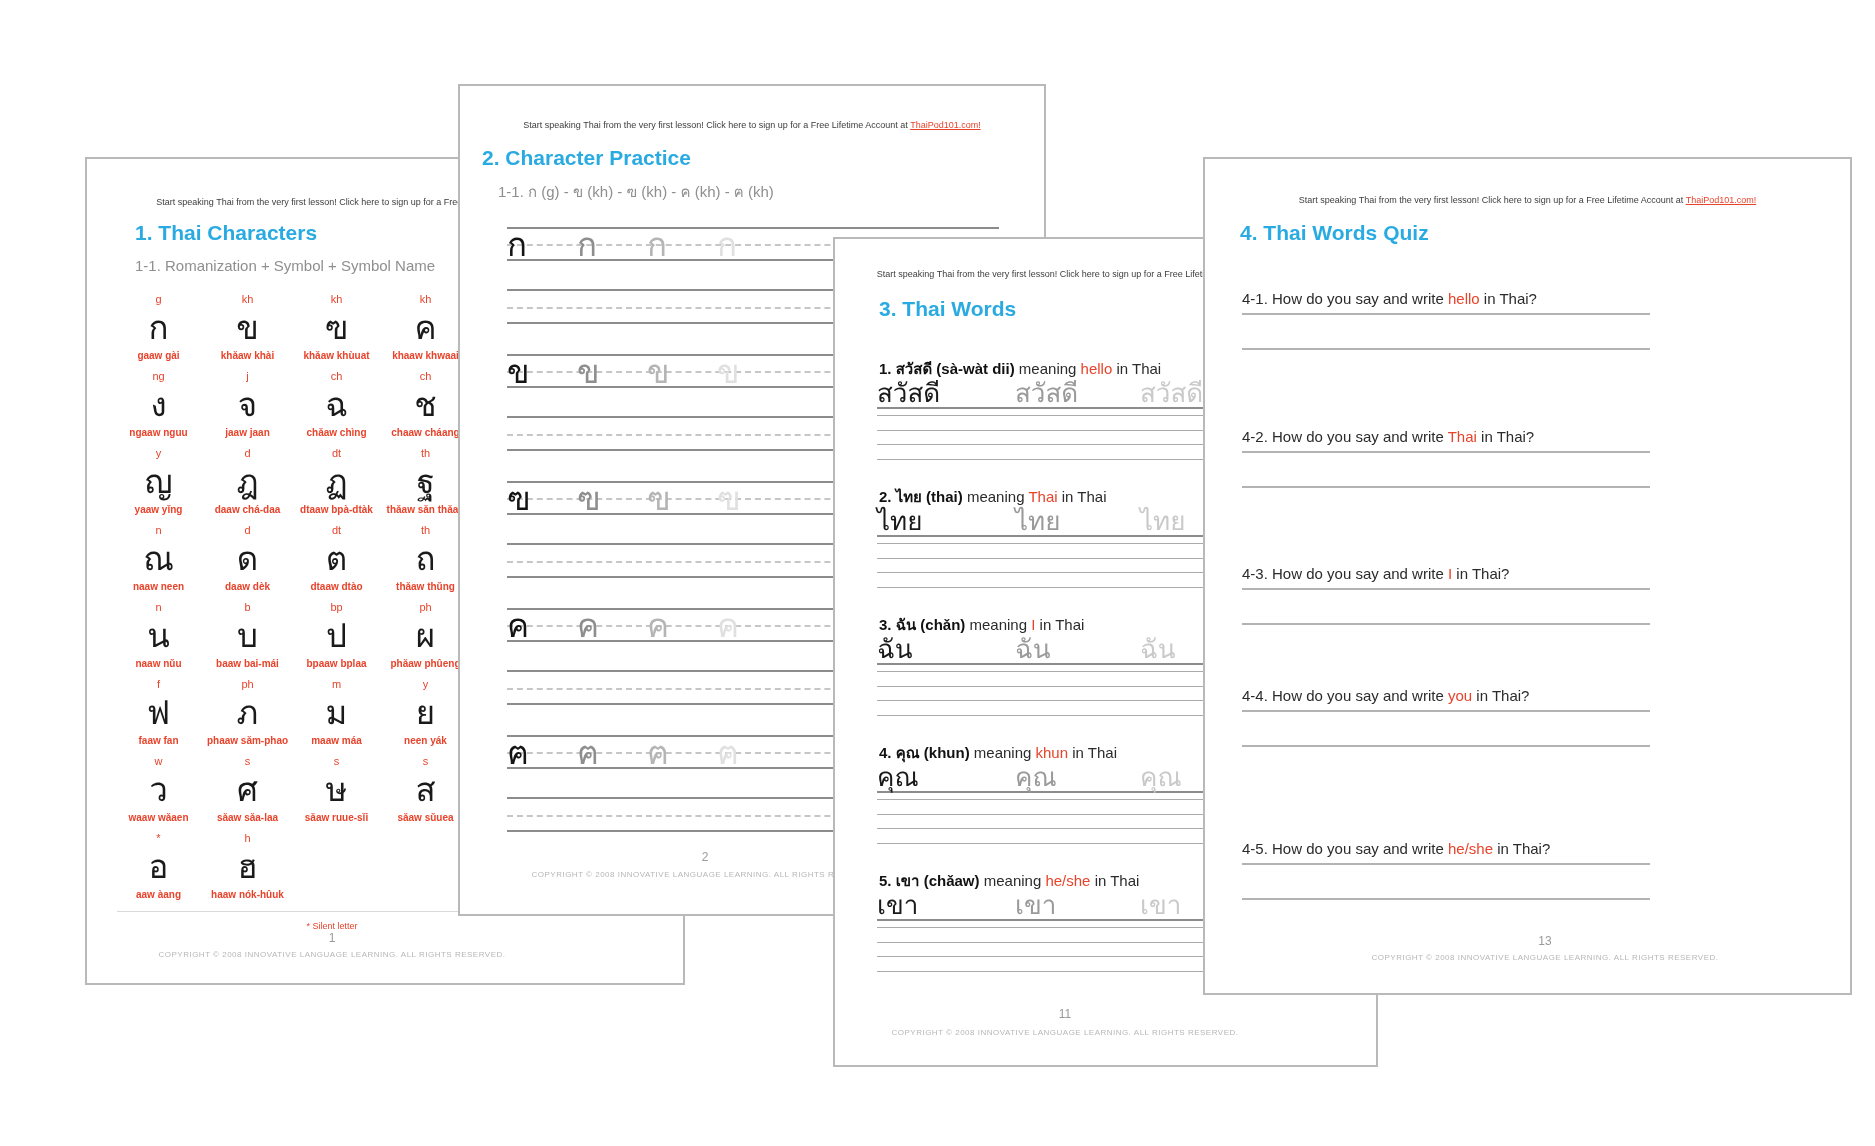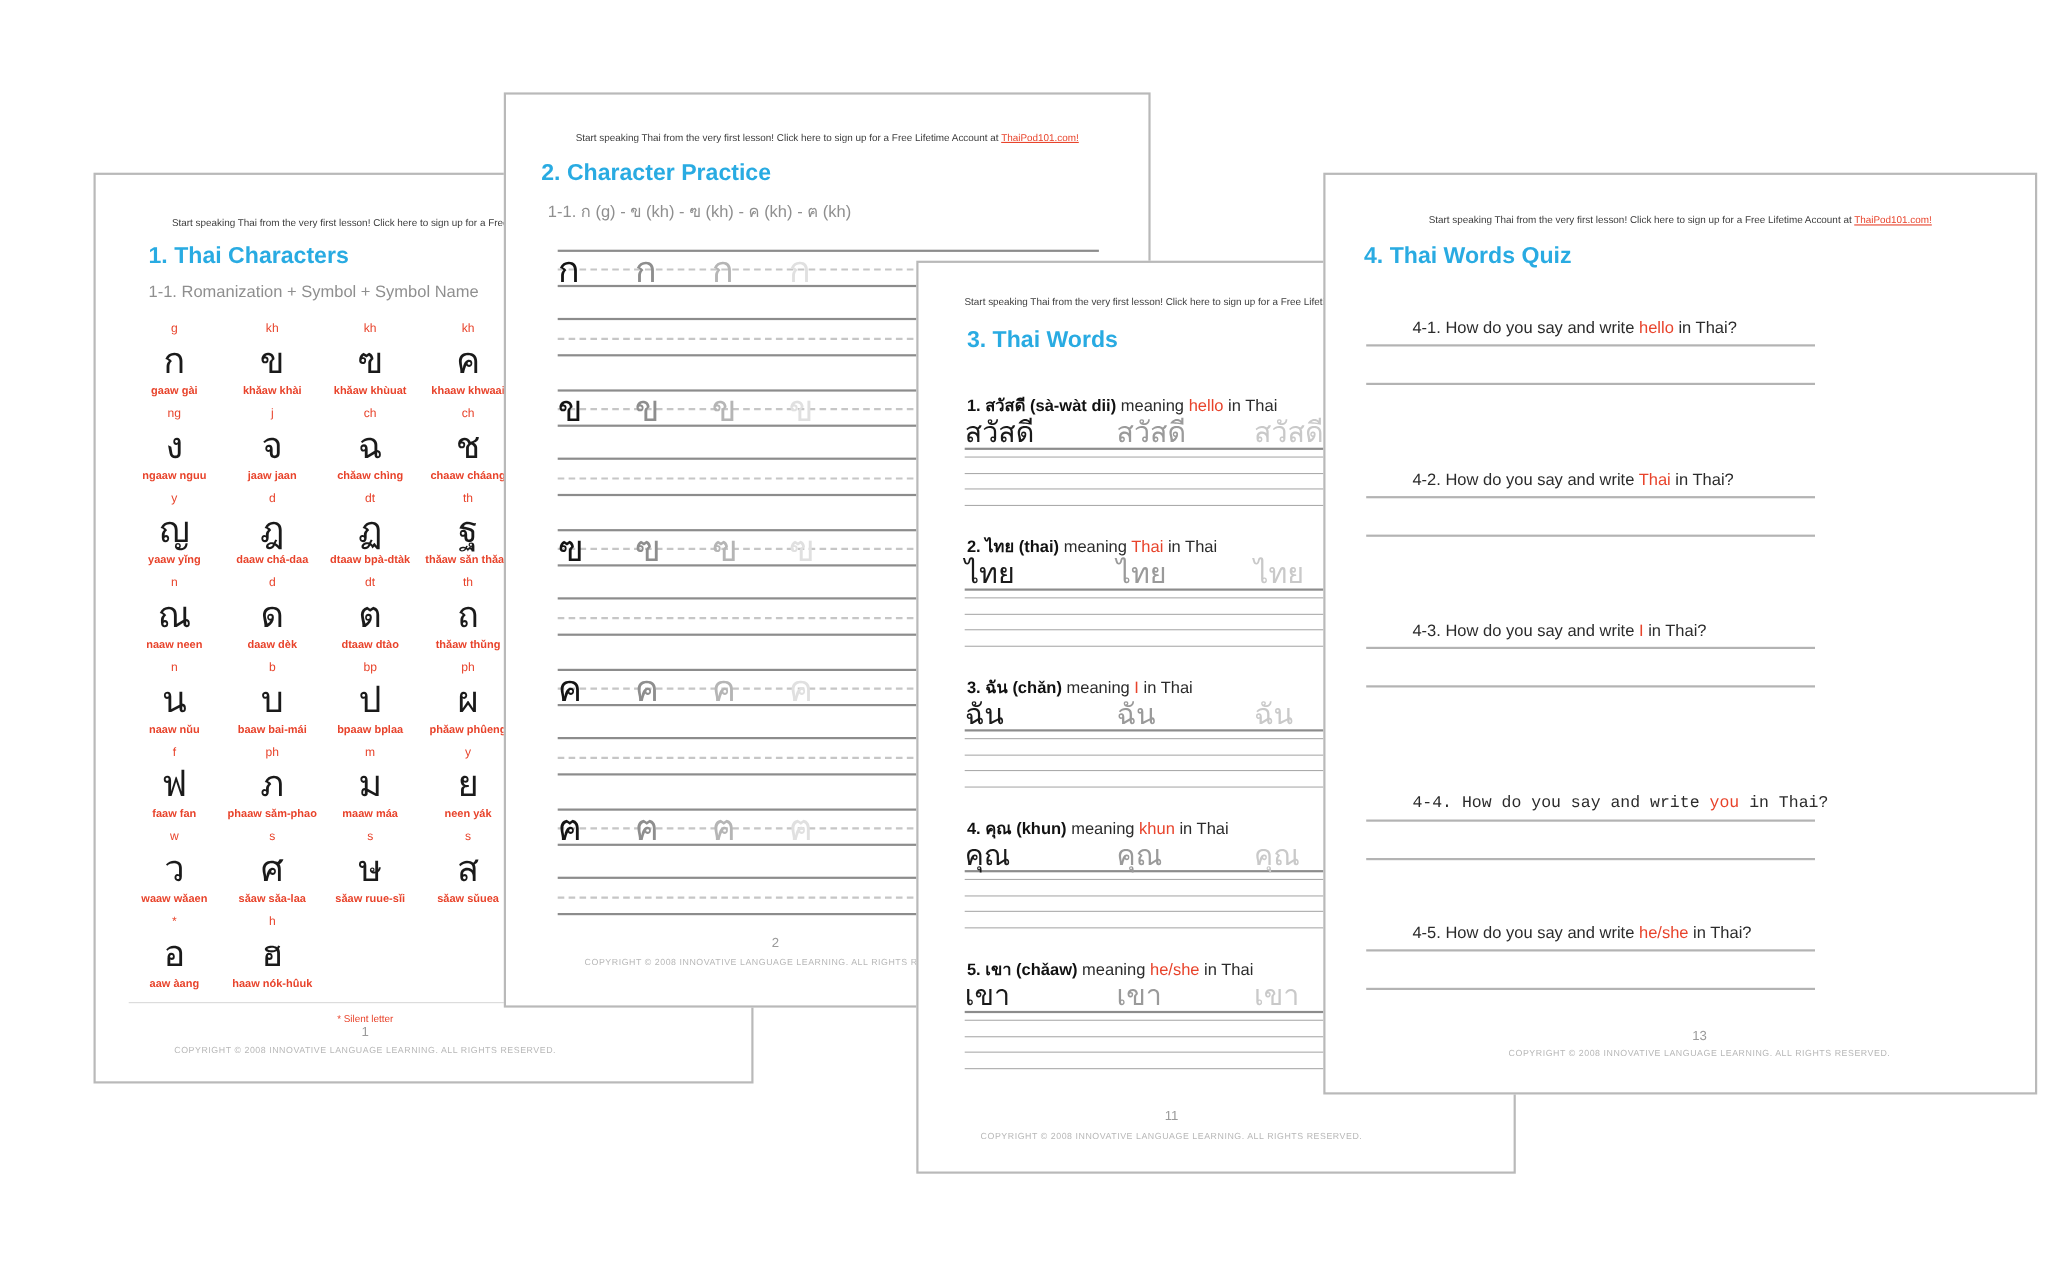--- a/index.html
+++ b/index.html
@@ -39,21 +39,21 @@
   .witem{position:absolute;left:44px;width:458px;height:110px;}
   .wlabel{position:absolute;top:0;left:0;font-size:15px;color:#2b2b2b;white-space:nowrap;}
   .wb{font-weight:bold;color:#111;text-align:center;}
   .wred{color:var(--red);}
   .wrow{position:absolute;top:12px;left:-2px;right:0;height:38px;border-bottom:2px solid #8c8c8c;}
   .pword{position:absolute;bottom:1px;font-size:26px;line-height:1;white-space:nowrap;}
   .wline{position:absolute;left:-2px;right:0;border-top:1px solid #ababab;}
 
   
   .qitem{position:absolute;left:35px;width:575px;height:120px;}
-  .qtext{position:absolute;top:0;left:2px;font-size:15px;color:#2b2b2b;white-space:nowrap;margin-left:42px;}
+  .qtext{position:absolute;top:0;left:2px;font-size:15px;color:#2b2b2b;white-space:nowrap;}
   .qred{color:var(--red);}
   .aline{position:absolute;left:2px;width:408px;border-top:2px solid #b3b3b3;}
 </style>
 </head>
 <body>
 
 <div id="canvas">
 
   <div class="page" id="page1">
     <div class="hnote" style="top:38px">
@@ -216,21 +216,21 @@
     <div class="divider"></div>
     <div class="footnote">* Silent letter</div>
     <div class="pnum fw" style="top:772px">1</div>
     <div class="pcopy fw" style="top:791px">COPYRIGHT © 2008 INNOVATIVE LANGUAGE LEARNING. ALL RIGHTS RESERVED.</div>
   </div>
 
   <div class="page" id="page2">
     <div class="hnote" style="top:34px">
       <span>Start speaking Thai from the very first lesson! Click here to sign up for a Free Lifetime Account at </span><span class="hlink">ThaiPod101.com!</span>
     </div>
-    <div class="ptitle" style="left:32px;top:60px">2. Character Practice</div>
+    <div class="ptitle" style="left:22px;top:60px">2. Character Practice</div>
     <div class="psub" style="left:38px;top:94px">1-1. ก (g) - ข (kh) - ฃ (kh) - ค (kh) - ฅ (kh)</div>
     <div id="blocks2">
         <div class="pblock" style="top: 141px;">
           <div class="grow" style="top: 0px; height: 30px;">
             <div class="gdash"></div>
             <span class="pchar" style="left: 0px; color: rgb(20, 20, 20);">ก</span>
             <span class="pchar" style="left: 70px; color: rgb(142, 142, 142);">ก</span>
             <span class="pchar" style="left: 140px; color: rgb(181, 181, 181);">ก</span>
             <span class="pchar" style="left: 210px; color: rgb(224, 224, 224);">ก</span>
           </div>
@@ -376,21 +376,21 @@
         <div class="qitem" style="top: 268.5px;">
           <div class="qtext"><span>4-2.</span> <span>How do you say and write</span> <span class="qred">Thai</span> <span>in Thai?</span></div>
           <div class="aline" style="top: 23px;"></div>
           <div class="aline" style="top: 58px;"></div>
         </div>
         <div class="qitem" style="top: 406px;">
           <div class="qtext"><span>4-3.</span> <span>How do you say and write</span> <span class="qred">I</span> <span>in Thai?</span></div>
           <div class="aline" style="top: 23px;"></div>
           <div class="aline" style="top: 58px;"></div>
         </div>
-        <div class="qitem" style="top: 563px; font-family: Liberation Mono, monospace;">
+        <div class="qitem" style="top: 528px;">
           <div class="qtext"><span>4-4.</span> <span>How do you say and write</span> <span class="qred">you</span> <span>in Thai?</span></div>
           <div class="aline" style="top: 23px;"></div>
           <div class="aline" style="top: 58px;"></div>
         </div>
         <div class="qitem" style="top: 681px;">
           <div class="qtext"><span>4-5.</span> <span>How do you say and write</span> <span class="qred">he/she</span> <span>in Thai?</span></div>
           <div class="aline" style="top: 23px;"></div>
           <div class="aline" style="top: 58px;"></div>
         </div>
       </div>

